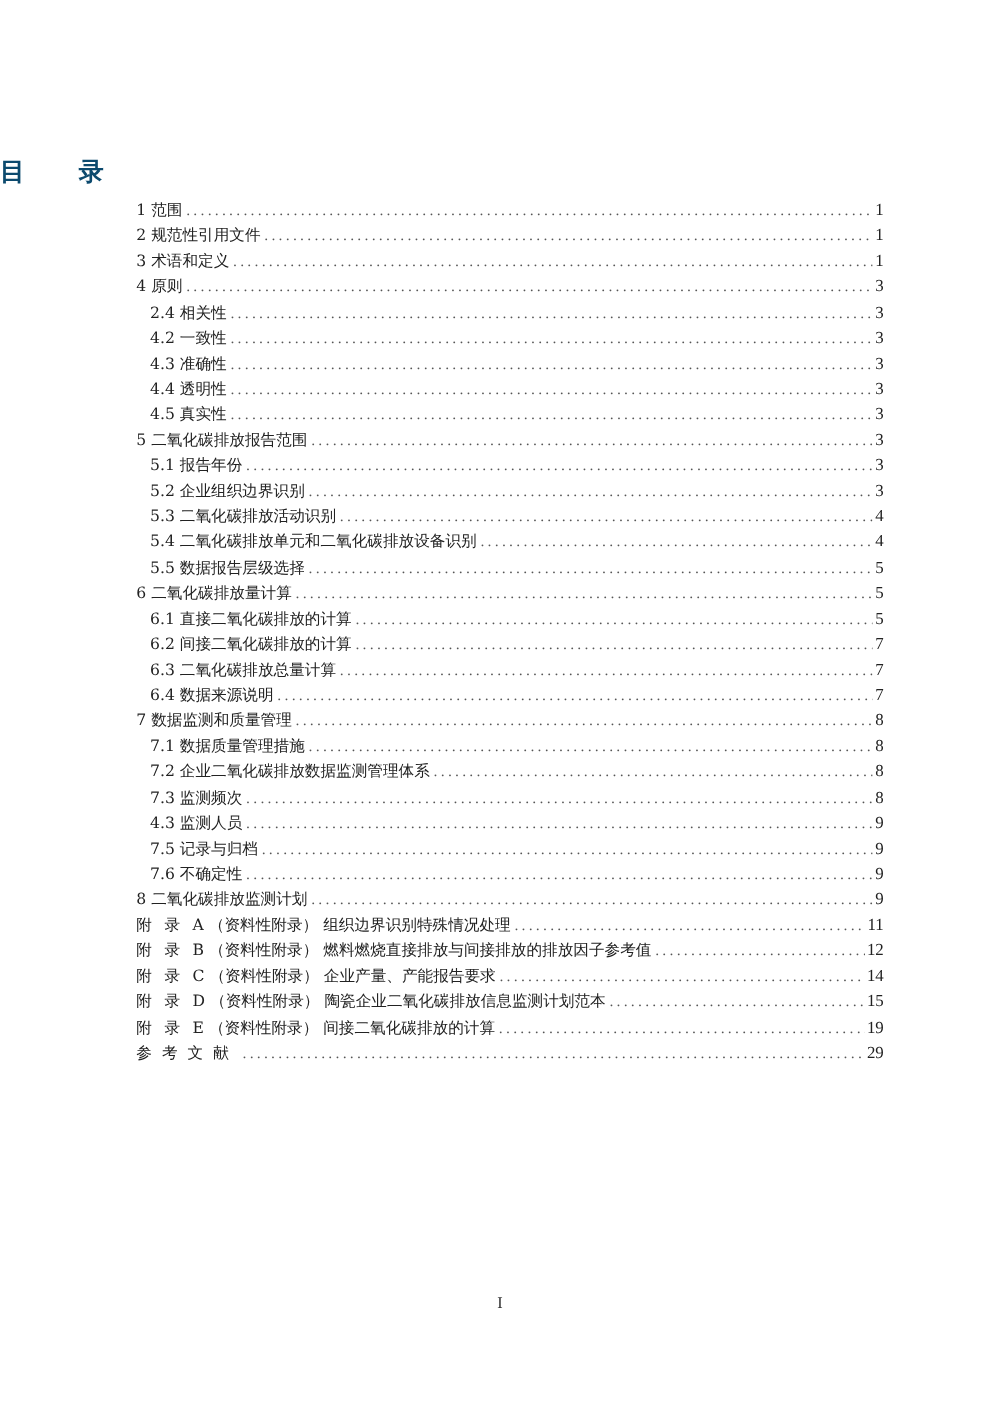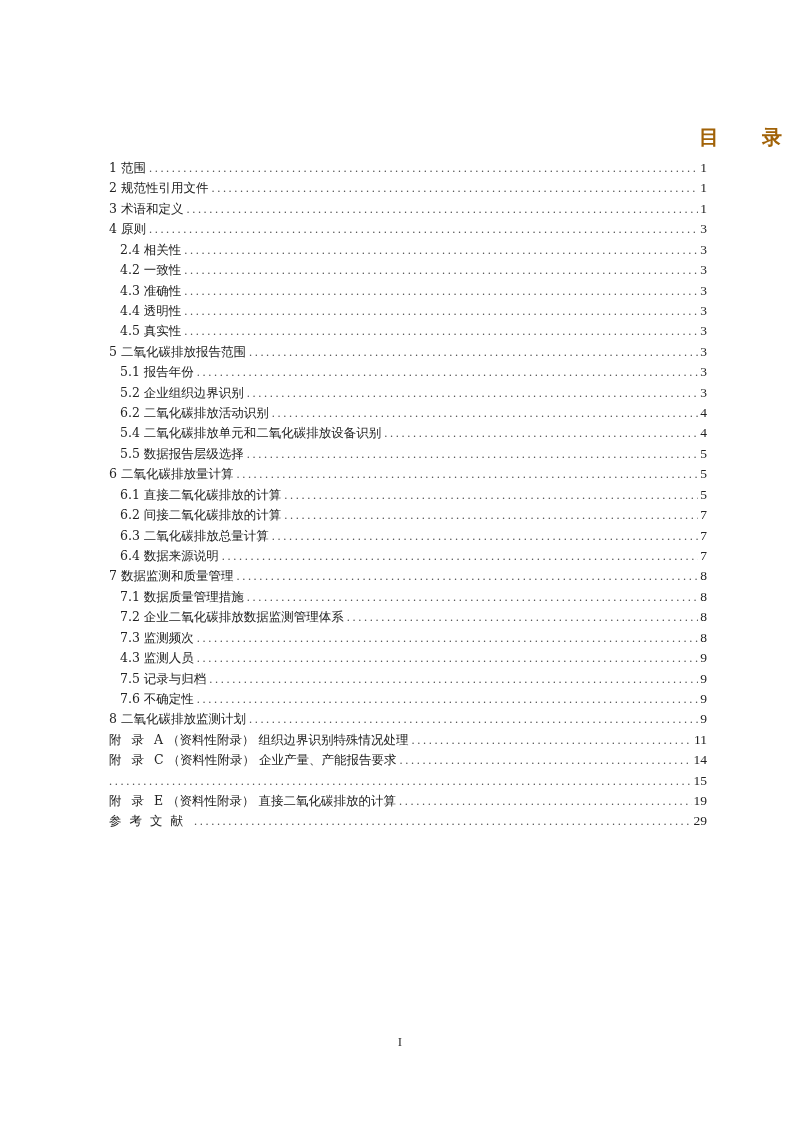--- a/index.html
+++ b/index.html
@@ -1,22 +1,22 @@
 <!DOCTYPE html>
 <html><head>
 <meta charset="utf-8">
 <style>
   html, body { margin: 0; padding: 0; background: #ffffff; }
   body { width: 800px; height: 1131px; position: relative; overflow: hidden;
          font-family: "DejaVu Serif", "Liberation Serif", serif; color: #222; }
-  .title { position: absolute; left: 0; width: 800px; top: 124px; text-align: right;
+  .title { position: absolute; left: 0; width: 800px; top: 124px; text-align: left;
            font-family: "DejaVu Sans", "Liberation Sans", sans-serif; font-weight: bold;
-           font-size: 20px; letter-spacing: 18px; color: #a16207; }
+           font-size: 20px; letter-spacing: 18px; color: #0c4a6e; }
   .toc { position: absolute; left: 109px; top: 158px; width: 598px; }
-  .row { display: flex; align-items: flex-end; height: 20.43px; line-height: 20.43px;
+  .row { display: flex; align-items: center; height: 20.43px; line-height: 20.43px;
          font-size: 12.5px; white-space: nowrap; }
   .row.l2 { padding-left: 11px; }
   .row .label { flex: 0 0 auto; padding-right: 3px; }
   .row .dots { flex: 1 1 auto; overflow: hidden; color: #555; letter-spacing: 2.6px;
                font-family: "Liberation Serif", serif; }
   .row .dots::before { content: "........................................................................................................................................................................................................................................"; }
   .row .page { flex: 0 0 auto; padding-left: 2px; font-family: "Liberation Serif", serif; font-size: 13.5px; }
   .appx-label { letter-spacing: 10px; }
   .refs-label { letter-spacing: 8px; }
   .footer { position: absolute; left: 0; width: 800px; top: 1034px; text-align: center;
@@ -82,21 +82,21 @@
       <span class="label">5.1 报告年份</span>
       <span class="dots"></span>
       <span class="page">3</span>
     </div>
   <div class="row l2">
       <span class="label">5.2 企业组织边界识别</span>
       <span class="dots"></span>
       <span class="page">3</span>
     </div>
   <div class="row l2">
-      <span class="label">6.2 二氧化碳排放活动识别</span>
+      <span class="label">5.3 二氧化碳排放活动识别</span>
       <span class="dots"></span>
       <span class="page">4</span>
     </div>
   <div class="row l2">
       <span class="label">5.4 二氧化碳排放单元和二氧化碳排放设备识别</span>
       <span class="dots"></span>
       <span class="page">4</span>
     </div>
   <div class="row l2">
       <span class="label">5.5 数据报告层级选择</span>
@@ -168,30 +168,36 @@
       <span class="dots"></span>
       <span class="page">9</span>
     </div>
 
   <div class="row">
       <span class="label"><span class="appx-label">附录</span><span>A</span> <span>（资料性附录）</span> <span>组织边界识别特殊情况处理</span></span>
       <span class="dots"></span>
       <span class="page">11</span>
     </div>
   <div class="row">
+      <span class="label"><span class="appx-label">附录</span><span>B</span> <span>（资料性附录）</span> <span>燃料燃烧直接排放与间接排放的排放因子参考值</span></span>
+      <span class="dots"></span>
+      <span class="page">12</span>
+    </div>
+  <div class="row">
       <span class="label"><span class="appx-label">附录</span><span>C</span> <span>（资料性附录）</span> <span>企业产量、产能报告要求</span></span>
       <span class="dots"></span>
       <span class="page">14</span>
     </div>
   <div class="row">
+      <span class="label"><span class="appx-label">附录</span><span>D</span> <span>（资料性附录）</span> <span>陶瓷企业二氧化碳排放信息监测计划范本</span></span>
       <span class="dots"></span>
       <span class="page">15</span>
     </div>
   <div class="row">
-      <span class="label"><span class="appx-label">附录</span><span>E</span> <span>（资料性附录）</span> <span>直接二氧化碳排放的计算</span></span>
+      <span class="label"><span class="appx-label">附录</span><span>E</span> <span>（资料性附录）</span> <span>间接二氧化碳排放的计算</span></span>
       <span class="dots"></span>
       <span class="page">19</span>
     </div>
 
   <div class="row">
       <span class="label refs-label">参考文献</span>
       <span class="dots"></span>
       <span class="page">29</span>
     </div>
 </div>

